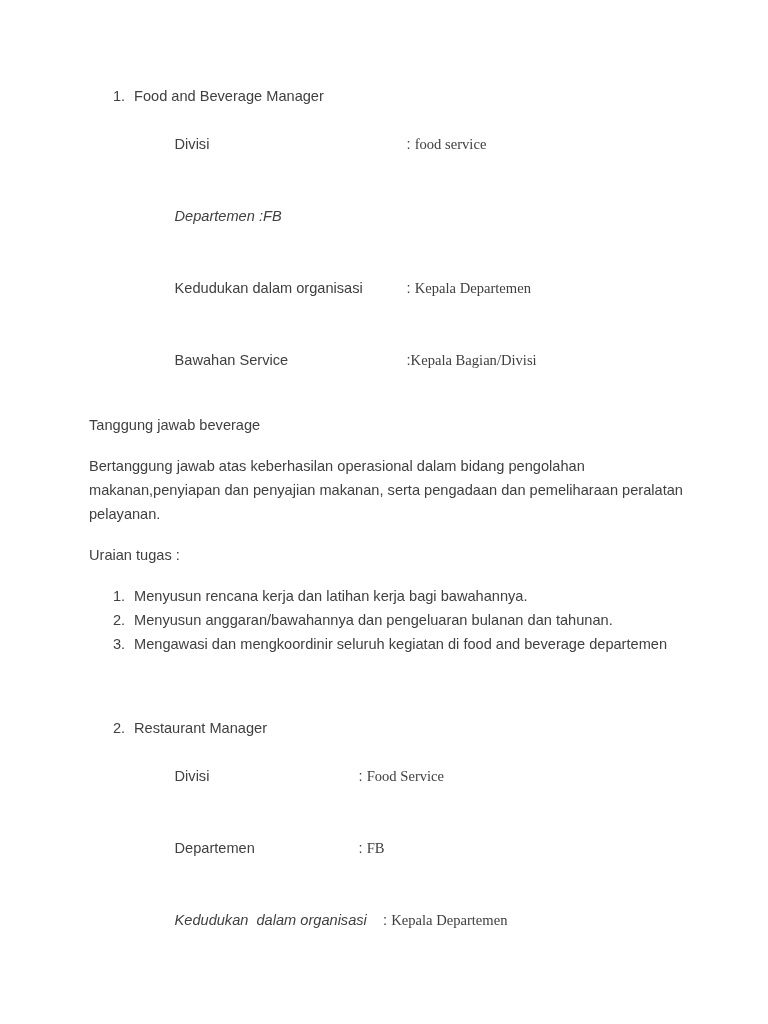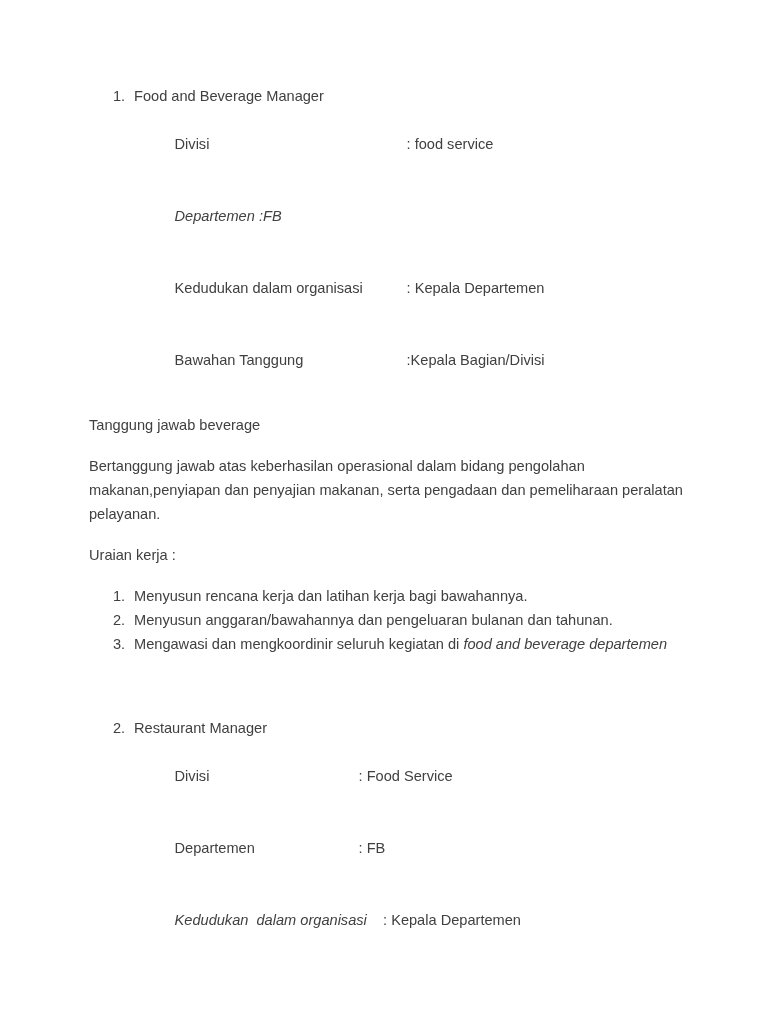--- a/index.html
+++ b/index.html
@@ -61,21 +61,21 @@
     display: block;
     white-space: pre;
     margin: 0;
   }
   .attr-label {
     display: inline-block;
   }
   .attr-label.tabbed-1 { width: 232px; }
   .attr-label.tabbed-2 { width: 184px; }
   .attr-label.inline   { width: auto; font-style: italic; }
-  .attr-value { display: inline; }
+  .attr-value { display: inline; font-family: Liberation Serif, serif; }
 
   
   .para {
     margin: 0;
     padding: 0;
   }
 
   
   .task-list {
     margin: 0;
@@ -113,44 +113,44 @@
         <div class="attr-row">
           <span class="attr-label tabbed-1">Divisi</span><span class="attr-sep">: </span><span class="attr-value">food service</span>
         </div>
         <div class="attr-row">
           <span class="attr-label inline">Departemen :FB</span><span class="attr-sep"></span><span class="attr-value"></span>
         </div>
         <div class="attr-row">
           <span class="attr-label tabbed-1">Kedudukan dalam organisasi</span><span class="attr-sep">: </span><span class="attr-value">Kepala Departemen</span>
         </div>
         <div class="attr-row">
-          <span class="attr-label tabbed-1">Bawahan Tanggung</span><span class="attr-sep">:</span><span class="attr-value">Kepala Bagian/Divisi</span>
+          <span class="attr-label tabbed-1">Bawahan Service</span><span class="attr-sep">:</span><span class="attr-value">Kepala Bagian/Divisi</span>
         </div>
       </div>
 
       <div class="spacer-md"></div>
       <p class="para">Tanggung jawab beverage</p>
       <div class="spacer-md"></div>
       <p class="para"><span>Bertanggung jawab atas keberhasilan operasional dalam bidang pengolahan makanan,penyiapan dan penyajian makanan, serta pengadaan dan pemeliharaan peralatan pelayanan.</span></p>
       <div class="spacer-md"></div>
-      <p class="para">Uraian kerja :</p>
+      <p class="para">Uraian tugas :</p>
       <div class="spacer-md"></div>
 
       <ol class="task-list">
         <li class="task-item">
           <span class="task-num">1.</span>
           <span class="task-text"><span>Menyusun rencana kerja dan latihan kerja bagi bawahannya.</span></span>
         </li>
         <li class="task-item">
           <span class="task-num">2.</span>
           <span class="task-text"><span>Menyusun anggaran/bawahannya dan pengeluaran bulanan dan tahunan.</span></span>
         </li>
         <li class="task-item">
           <span class="task-num">3.</span>
-          <span class="task-text"><span>Mengawasi dan mengkoordinir seluruh kegiatan di </span><span style="font-style: italic;">food and beverage departemen</span></span>
+          <span class="task-text"><span>Mengawasi dan mengkoordinir seluruh kegiatan di </span><span style="">food and beverage departemen</span></span>
         </li>
       </ol>
     </div>
 
     <div class="spacer-lg"></div>
 
     <div class="job-block">
       <div class="job-head">
         <span class="job-num">2.</span>
         <span class="job-title">Restaurant Manager</span>

